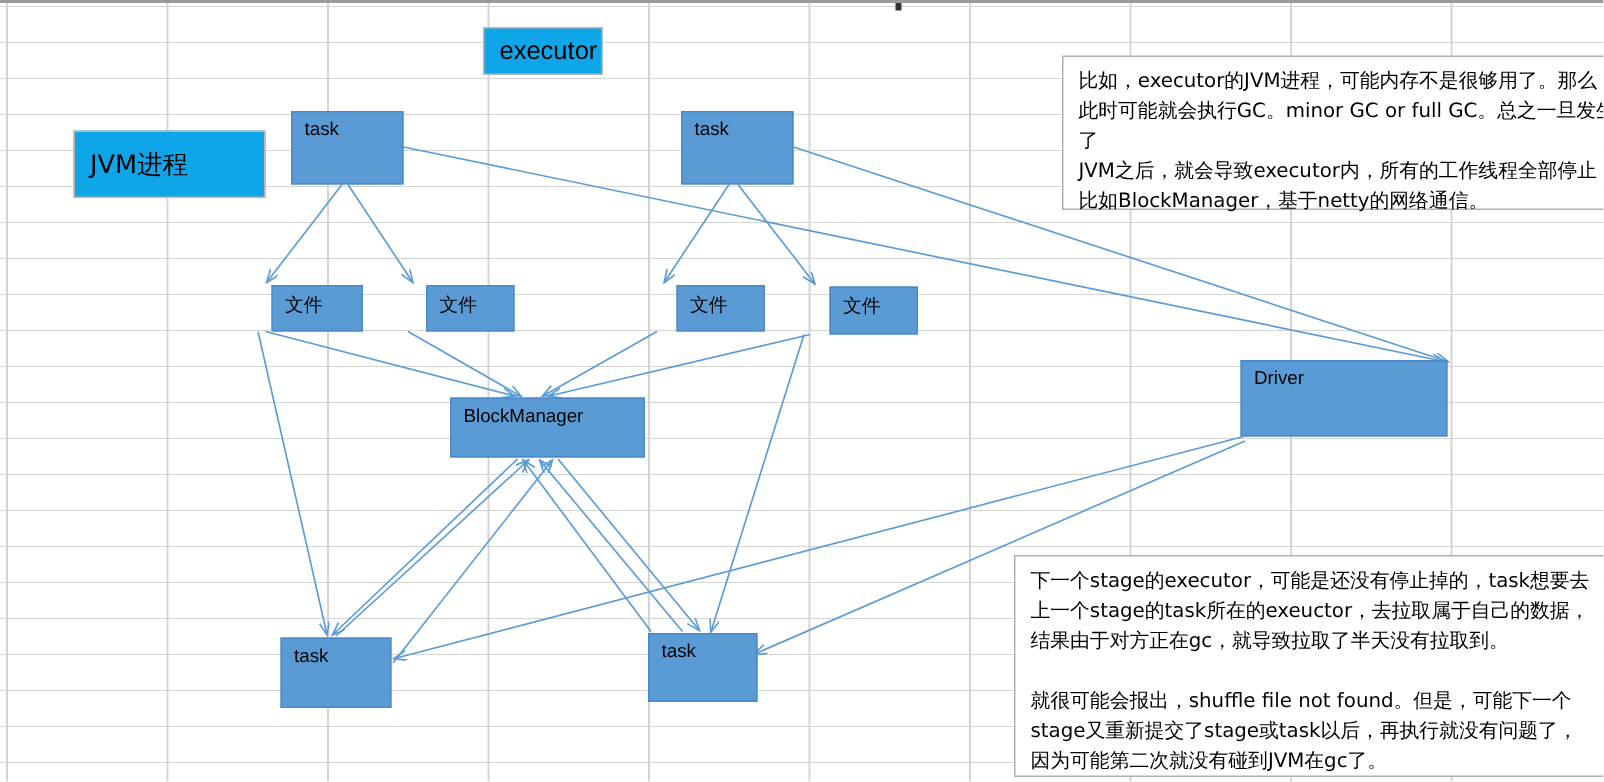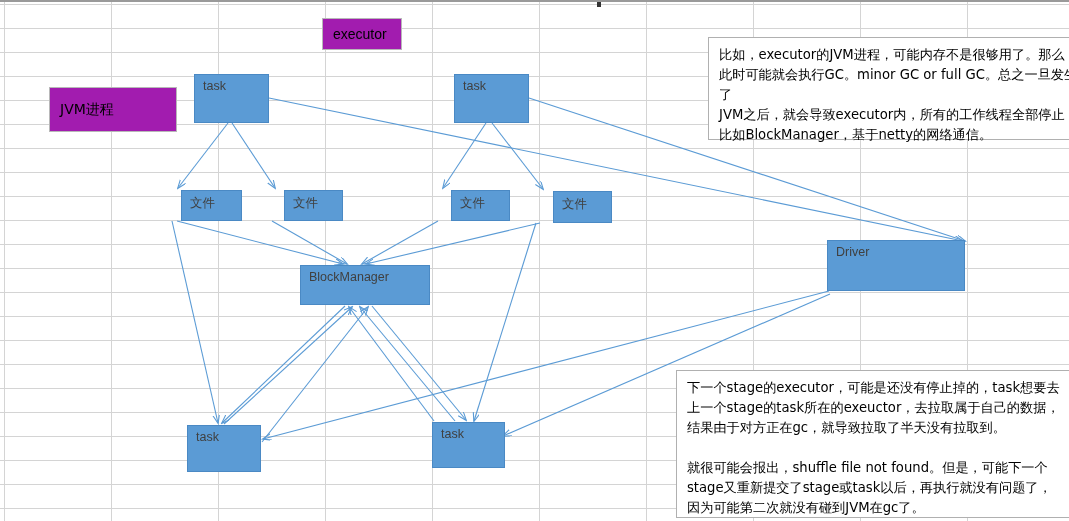--- a/index.html
+++ b/index.html
@@ -36,32 +36,32 @@
     position: absolute;
     left: 0; top: 0;
     width: 1069px;
     height: 521px;
     pointer-events: none;
   }
   .node {
     position: absolute;
     background: #5B9BD5;
     border: 1px solid #4a89c4;
-    color: #404040;
+    color: #000000;
     font-size: 12.5px;
     box-sizing: border-box;
     padding: 4px 8px;
     line-height: 1.2;
   }
   .plainbox {
     position: absolute;
-    background: #a21caf;
+    background: #0ea5e9;
     border: 1px solid #b8b8b8;
     color: #000000;
-    font-size: 14px;
+    font-size: 17px;
     box-sizing: border-box;
     display: flex;
     align-items: center;
     padding-left: 10px;
   }
   .notebox {
     position: absolute;
     background: #ffffff;
     border: 1px solid #b0b0b0;
     color: #000000;

